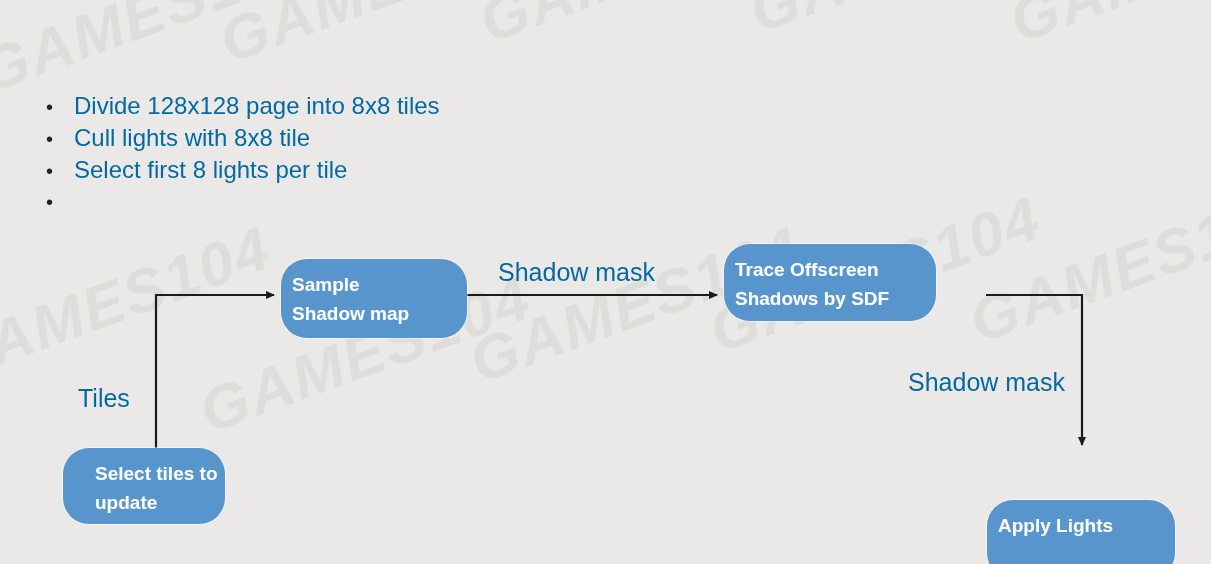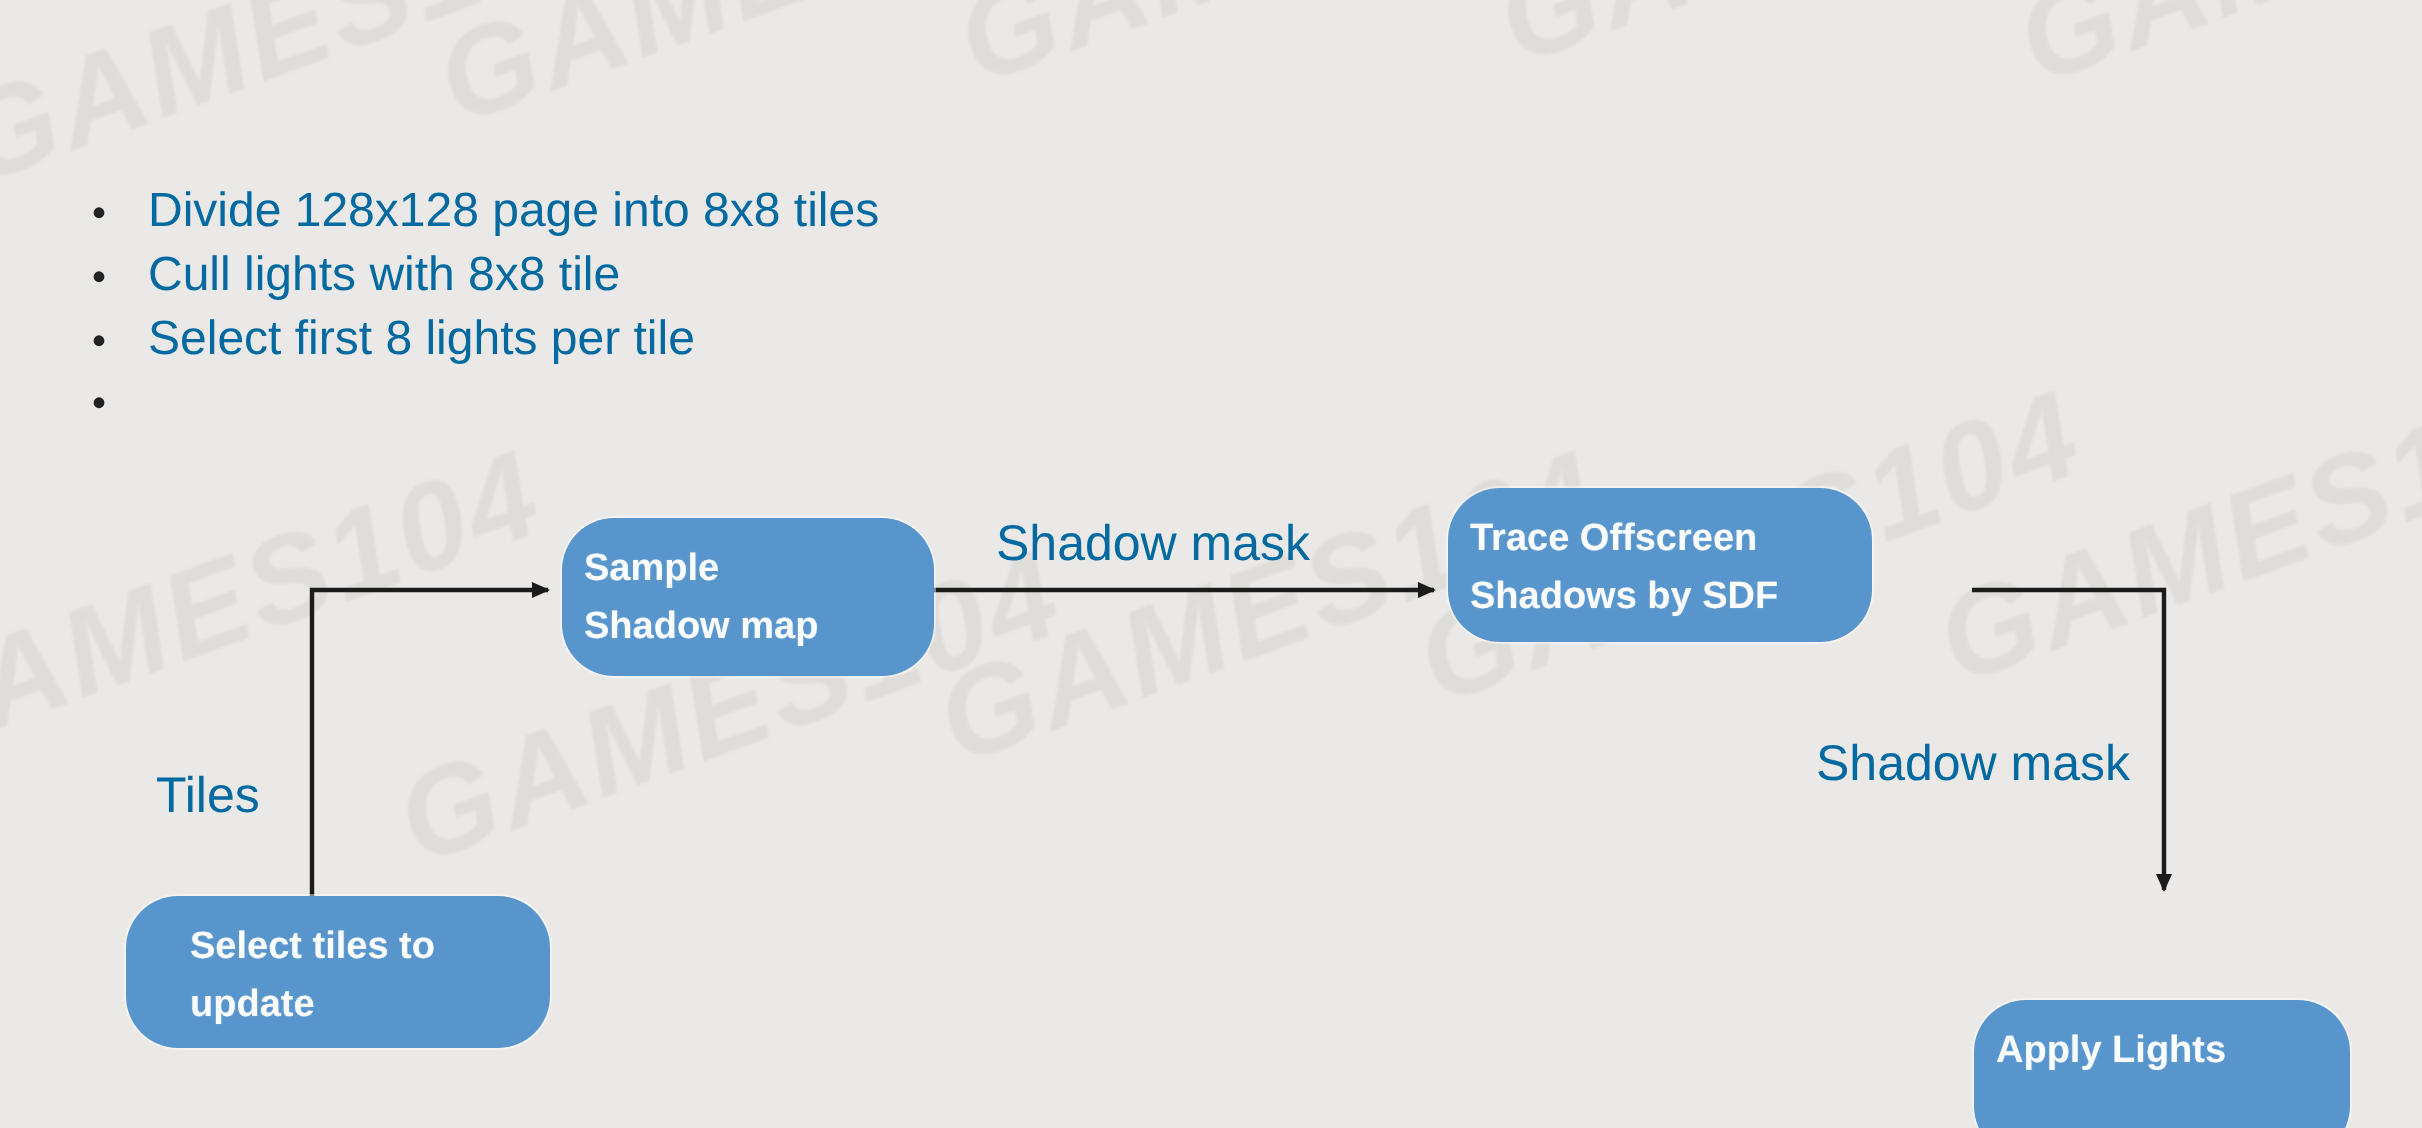--- a/index.html
+++ b/index.html
@@ -90,21 +90,21 @@
     font-weight: 700;
     line-height: 29px;
     padding: 11px 0 0 11px;
     box-sizing: border-box;
     box-shadow: 0 0 0 1px rgba(255,255,255,0.45);
     text-shadow: 0 0 1px rgba(255,255,255,0.25);
     border-radius: 26px;
   }
   #node-sample      { left: 281px; top: 259px; width: 186px; height: 79px; }
   #node-trace       { left: 724px; top: 244px; width: 212px; height: 77px; }
-  #node-select      { left:  63px; top: 448px; width: 212px; height: 76px; padding-left: 32px; }
+  #node-select      { left:  63px; top: 448px; width: 162px; height: 76px; padding-left: 32px; }
   #node-apply       { left: 987px; top: 452px; width: 188px; height: 79px; margin-top: 48px; }
 
   .edge-label {
     position: absolute;
     font-size: 25px;
     color: #0369a1;
     white-space: nowrap;
     z-index: 3;
   }
   #label-tiles        { left:  78px; top: 366px; margin-top: 18px; }

